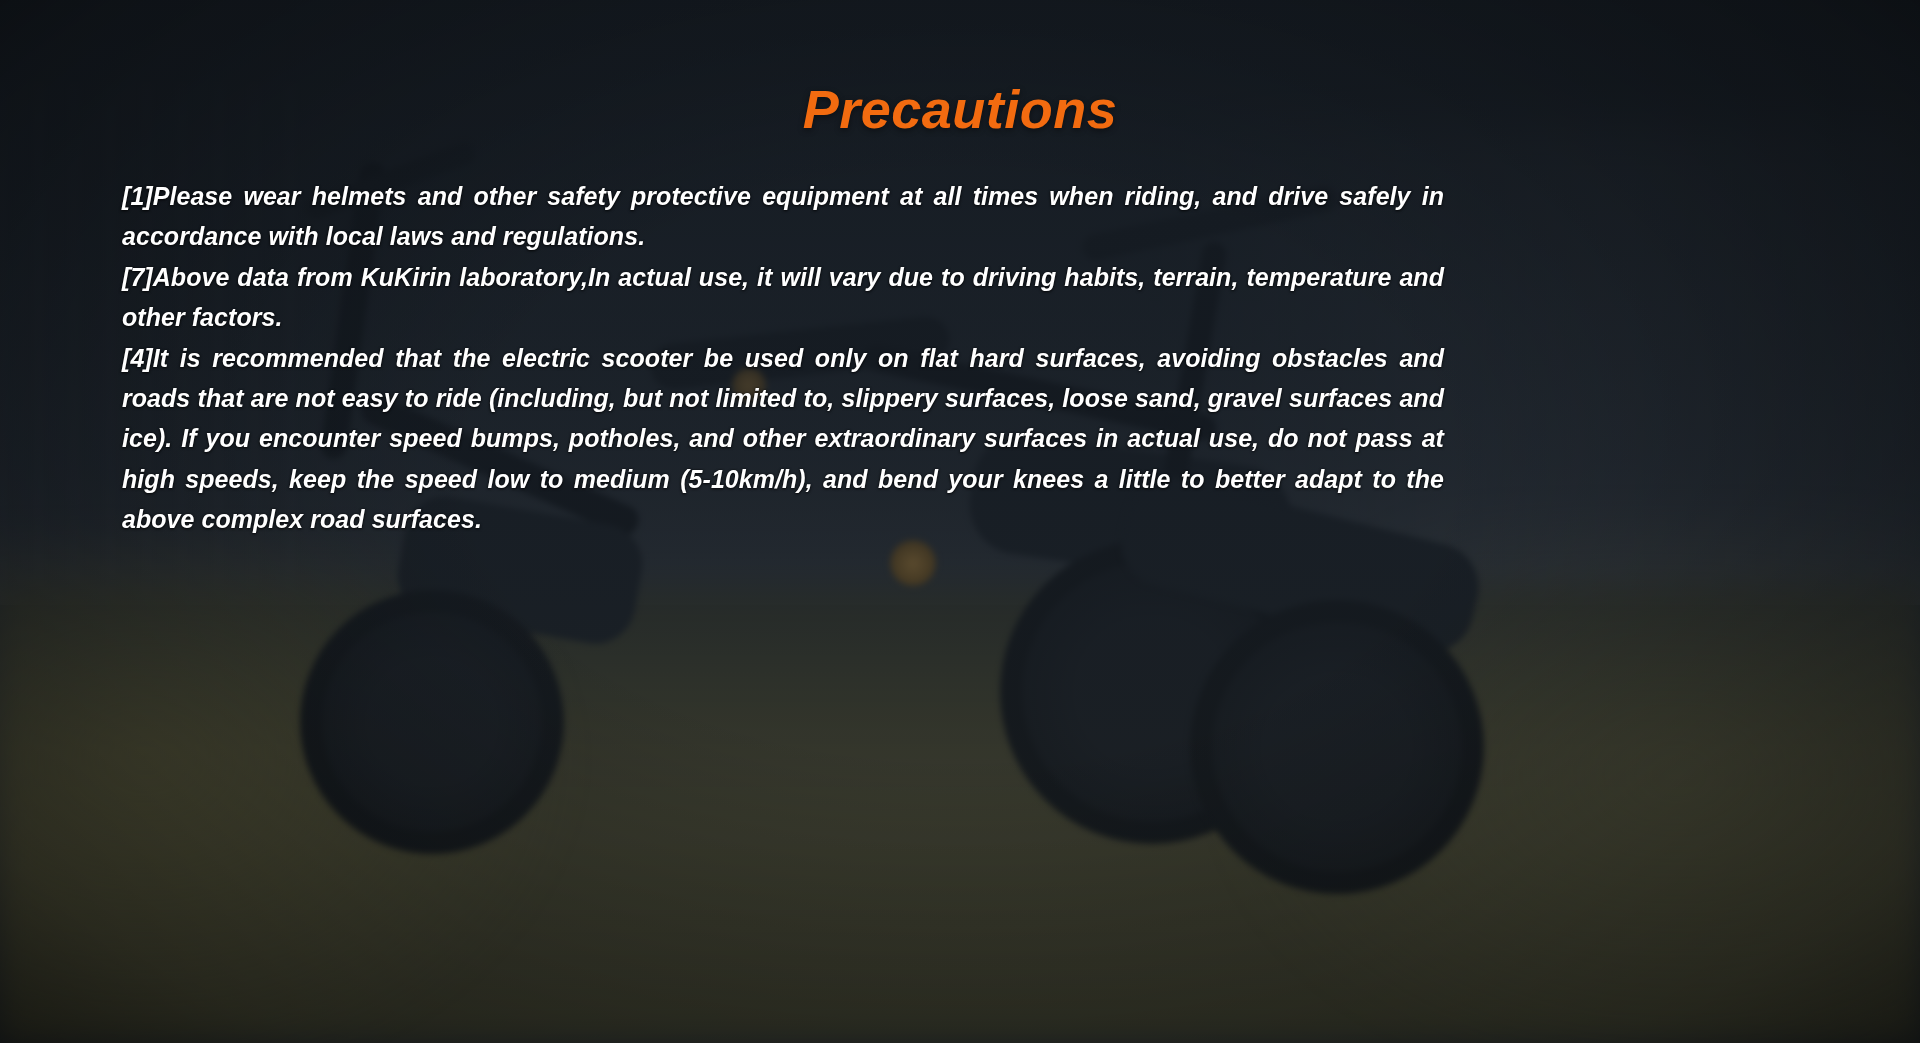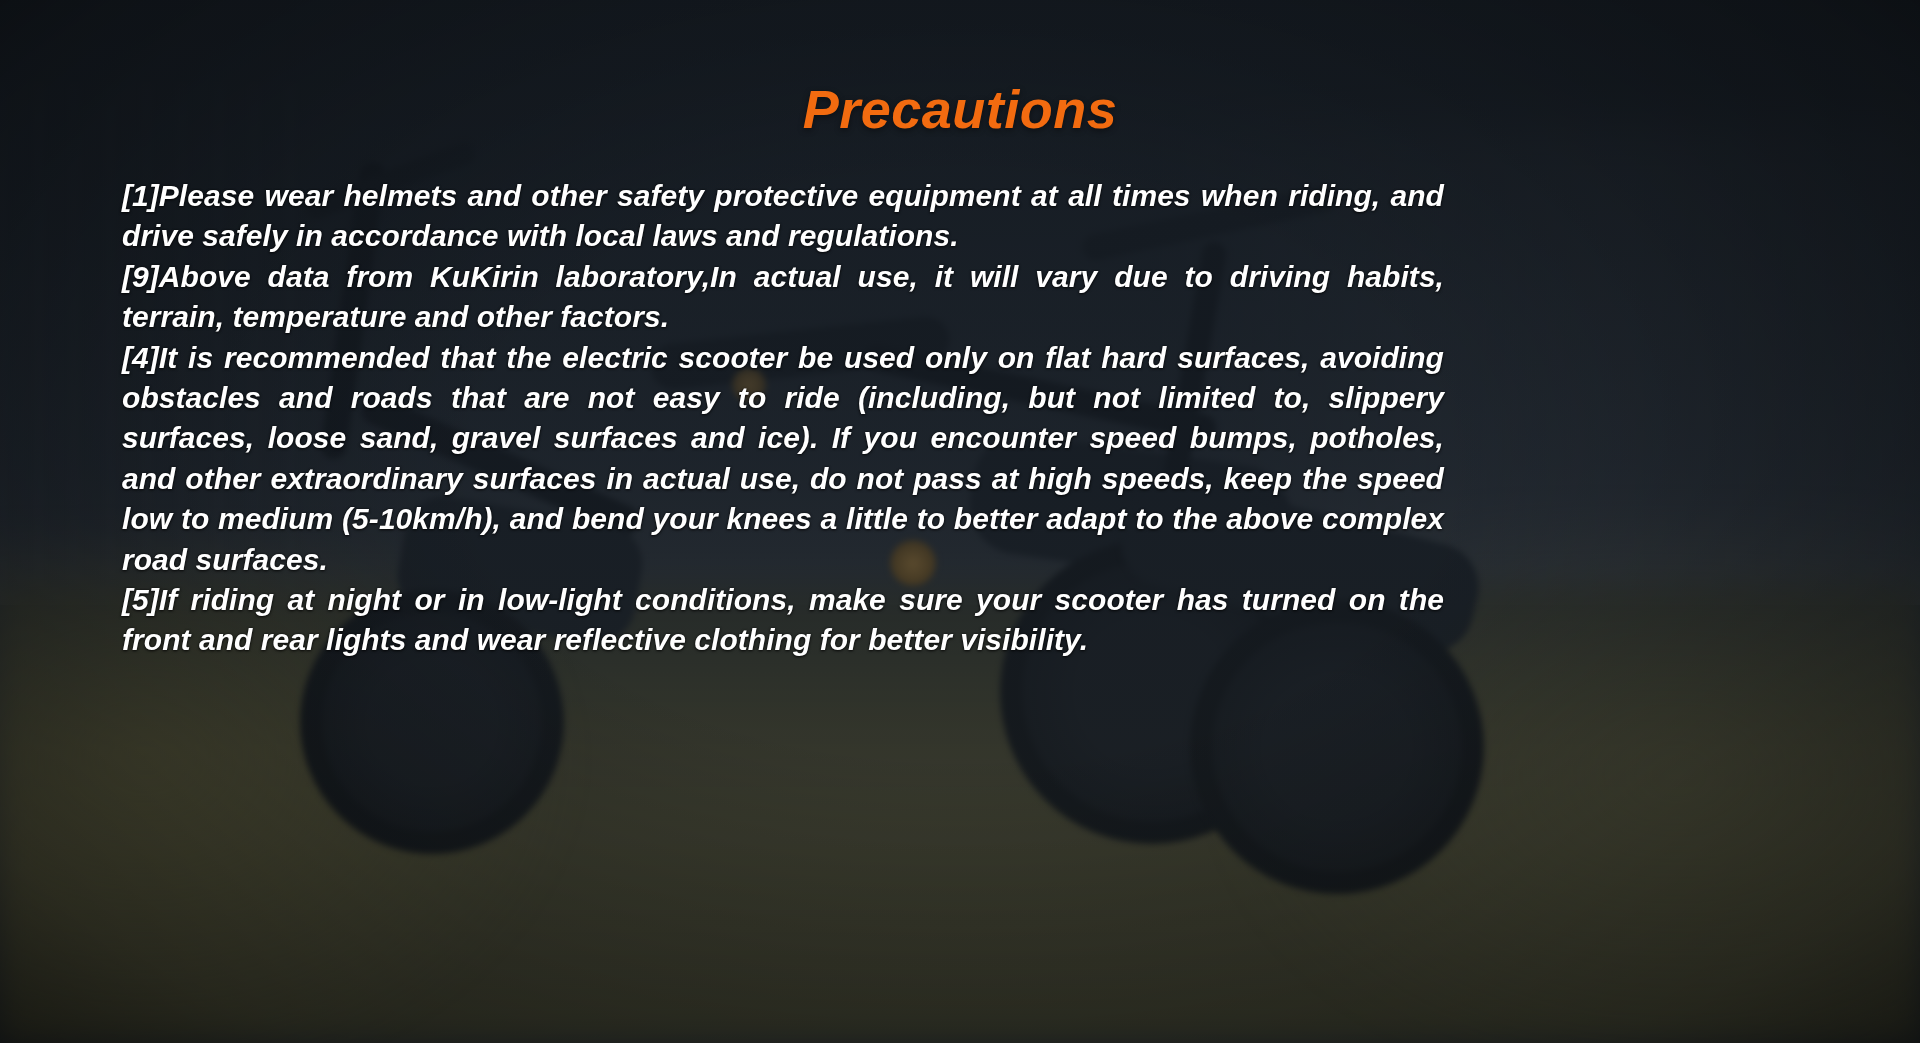--- a/index.html
+++ b/index.html
@@ -135,21 +135,21 @@
     text-shadow: 0 2px 6px rgba(0,0,0,0.45);
   }
   .body-block {
     position: absolute;
     left: 122px;
     top: 176px;
     width: 1322px;
   }
   .para {
     color: #ffffff;
-    font-size: 30px;
+    font-size: 25px;
     font-style: italic;
     font-weight: 600;
     line-height: 40.4px;
     text-align: justify;
     text-align-last: left;
     letter-spacing: 0.05px;
     text-shadow: 0 1px 3px rgba(0,0,0,0.75), 0 0 2px rgba(0,0,0,0.6);
     margin: 0;
     -webkit-hyphens: auto;
     hyphens: auto;
@@ -195,19 +195,18 @@
 
     <div class="bg-dim"></div>
     <div class="bg-vignette"></div>
   </div>
 
   <div class="content">
     <div class="title">Precautions</div>
 
     <div class="body-block">
       <p class="para">[1]Please wear helmets and other safety protective equipment at all times when riding, and drive safely in accordance with local laws and regulations.</p>
-      <p class="para">[9]Above data from KuKirin laboratory,In actual use, it will vary due to driving habits, terrain, temperature and other factors.</p>
+      <p class="para">[7]Above data from KuKirin laboratory,In actual use, it will vary due to driving habits, terrain, temperature and other factors.</p>
       <p class="para">[4]It is recommended that the electric scooter be used only on flat hard surfaces, avoiding obstacles and roads that are not easy to ride (including, but not limited to, slippery surfaces, loose sand, gravel surfaces and ice). If you encounter speed bumps, potholes, and other extraordinary surfaces in actual use, do not pass at high speeds, keep the speed low to medium (5-10km/h), and bend your knees a little to better adapt to the above complex road surfaces.</p>
-      <p class="para">[5]If riding at night or in low-light conditions, make sure your scooter has turned on the front and rear lights and wear reflective clothing for better visibility.</p>
     </div>
   </div>
 
 </div>
 
 </body></html>

